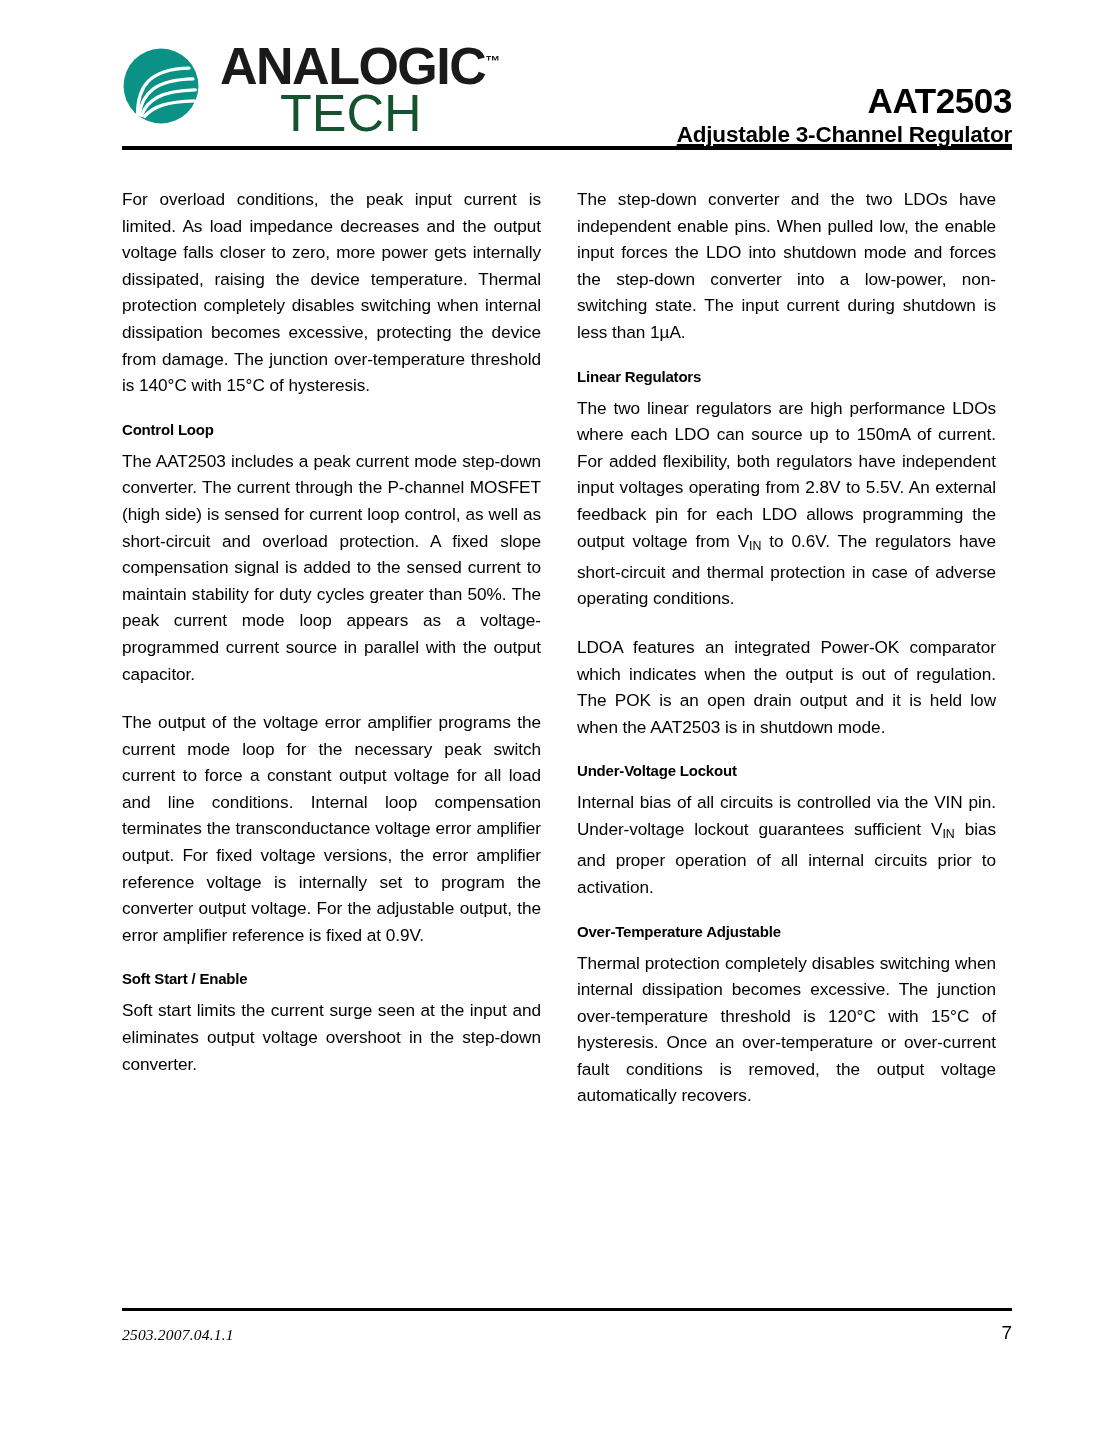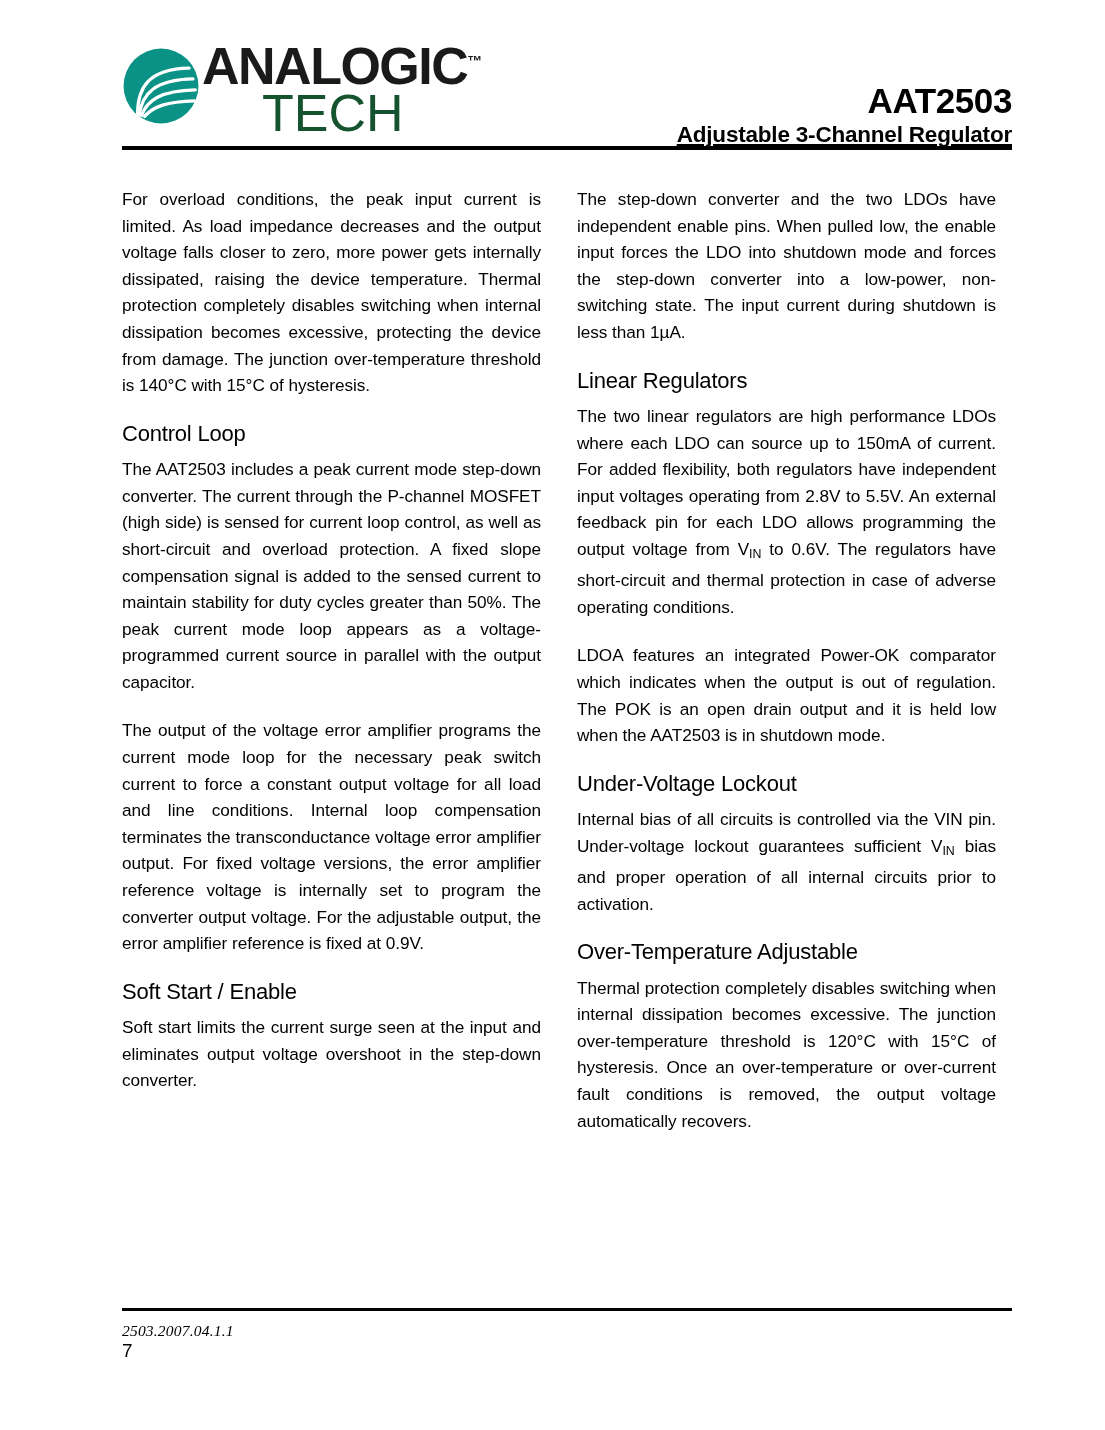--- a/index.html
+++ b/index.html
@@ -38,21 +38,21 @@
     display: flex;
     align-items: flex-start;
   }
   .logo-mark {
     width: 78px;
     height: 78px;
     flex: 0 0 auto;
     margin-top: 7px;
   }
   .wordmark {
-    margin-left: 2px;
+    margin-left: 20px;
     line-height: 1;
     position: relative;
   }
   .wm-top {
     font-family: "Liberation Sans", sans-serif;
     font-size: 52px;
     font-weight: bold;
     letter-spacing: -1.5px;
     color: #1a1a1a;
     display: block;
@@ -122,22 +122,22 @@
     line-height: 26.6px;
     text-align: justify;
     margin: 0 0 22px 0;
     letter-spacing: -0.05px;
     -webkit-hyphens: none;
     hyphens: none;
   }
   p.body.last { margin-bottom: 0; }
 
   h2.section {
-    font-size: 22px;
-    font-weight: normal;
+    font-size: 15px;
+    font-weight: bold;
     margin: 20px 0 9px 0;
     letter-spacing: -0.2px;
     line-height: 1.2;
   }
 
   sub { font-size: 0.72em; vertical-align: -0.22em; }
 
   
   .footer-rule {
     position: absolute;
@@ -147,22 +147,21 @@
     height: 3px;
     background: #000000;
   }
   .footer {
     position: absolute;
     left: 122px;
     top: 1322px;
     width: 890px;
     display: flex;
     justify-content: space-between;
-    align-items: flex-start;
-    flex-direction: column;
+    align-items: flex-end;
   }
   .doc-code {
     font-family: "Liberation Serif", serif;
     font-style: italic;
     font-size: 15.5px;
     letter-spacing: 0.2px;
   }
   .page-number {
     font-size: 19px;
     font-weight: normal;

